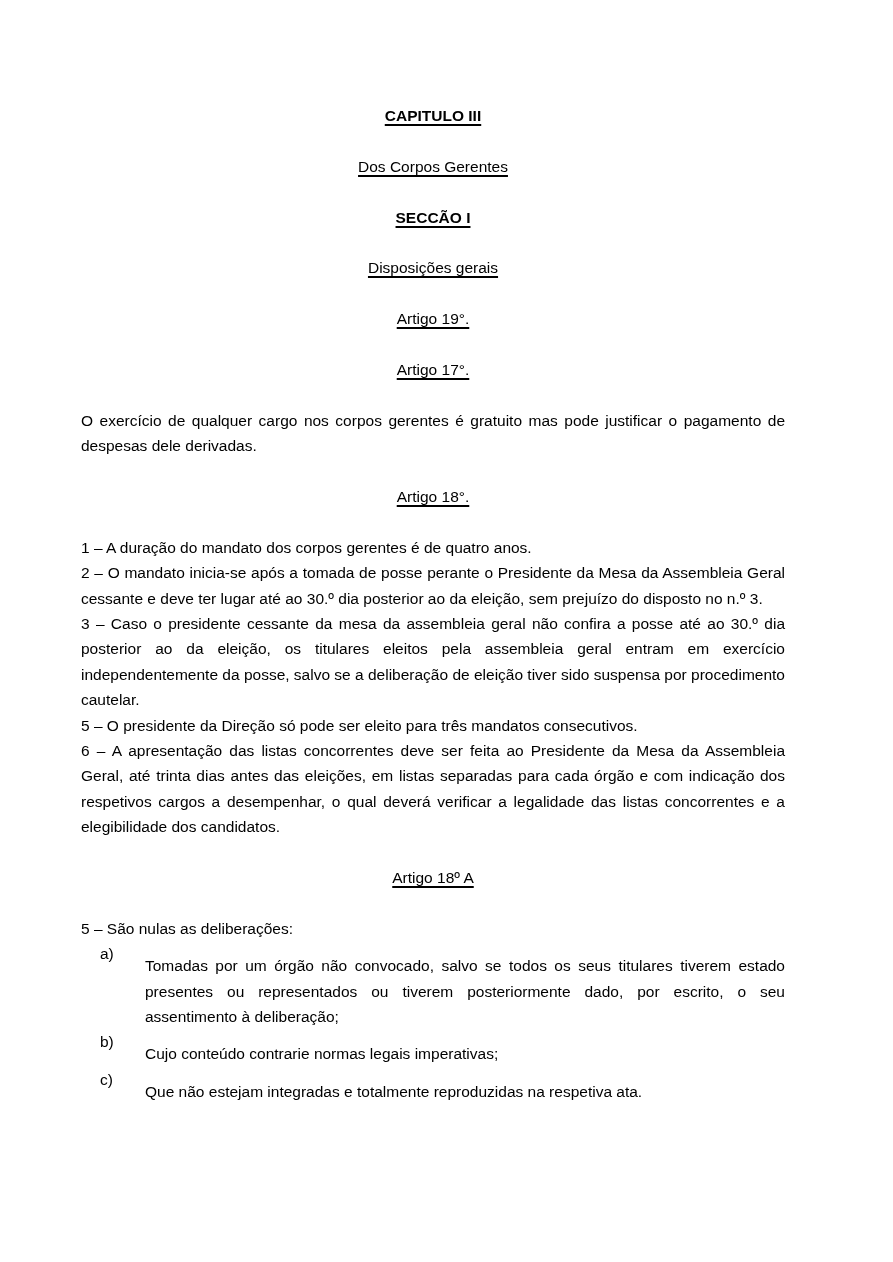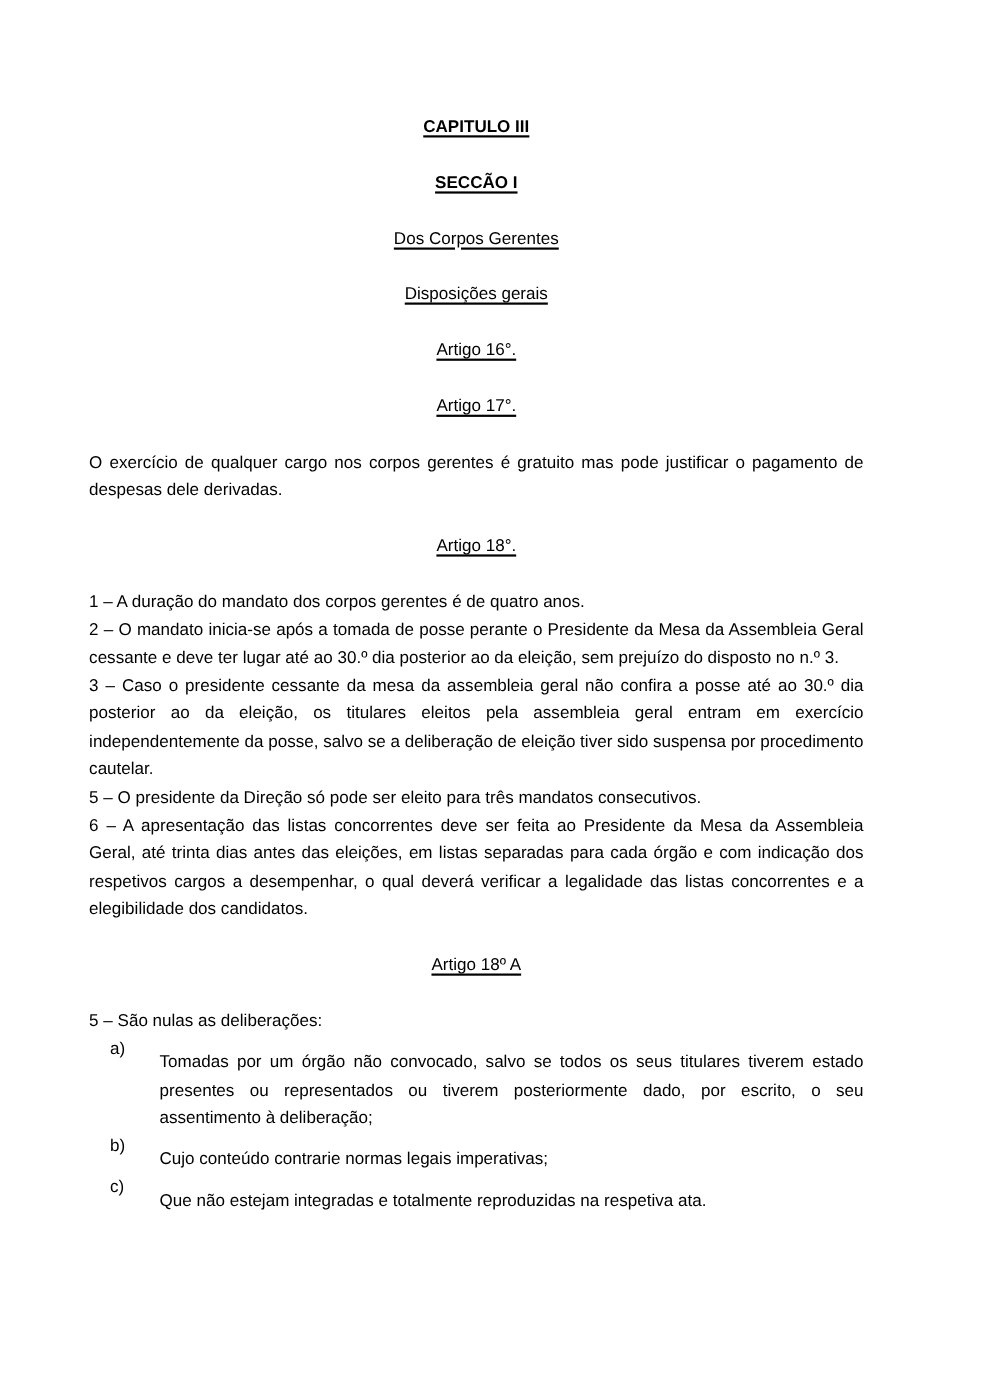--- a/index.html
+++ b/index.html
@@ -35,26 +35,26 @@
   }
   .alinea .marker { text-align: left; }
   .alinea .atext { text-align: justify; margin-top: 12px; }
 </style>
 </head>
 <body>
 
 <div class="page">
 
   <p class="c b u">CAPITULO III</p>
+  <p class="c u gap">Dos Corpos Gerentes</p>
+
   <p class="c b u gap">SECCÃO I</p>
-
-  <p class="c u gap">Dos Corpos Gerentes</p>
   <p class="c u gap">Disposições gerais</p>
 
-  <p class="c u gap">Artigo 16°.</p>
+  <p class="c u gap">Artigo 19°.</p>
 
   <p class="c u gap">Artigo 17°.</p>
   <p class="j gap">O exercício de qualquer cargo nos corpos gerentes é gratuito mas pode justificar o pagamento de despesas dele derivadas.</p>
 
   <p class="c u gap">Artigo 18°.</p>
   <p class="j gap">1 – A duração do mandato dos corpos gerentes é de quatro anos.</p>
   <p class="j">2 – O mandato inicia-se após a tomada de posse perante o Presidente da Mesa da Assembleia Geral cessante e deve ter lugar até ao 30.º dia posterior ao da eleição, sem prejuízo do disposto no n.º 3.</p>
   <p class="j">3 – Caso o presidente cessante da mesa da assembleia geral não confira a posse até ao 30.º dia posterior ao da eleição, os titulares eleitos pela assembleia geral entram em exercício independentemente da posse, salvo se a deliberação de eleição tiver sido suspensa por procedimento cautelar.</p>
   <p class="j">5 – O presidente da Direção só pode ser eleito para três mandatos consecutivos.</p>
   <p class="j">6 – A apresentação das listas concorrentes deve ser feita ao Presidente da Mesa da Assembleia Geral, até trinta dias antes das eleições, em listas separadas para cada órgão e com indicação dos respetivos cargos a desempenhar, o qual deverá verificar a legalidade das listas concorrentes e a elegibilidade dos candidatos.</p>

